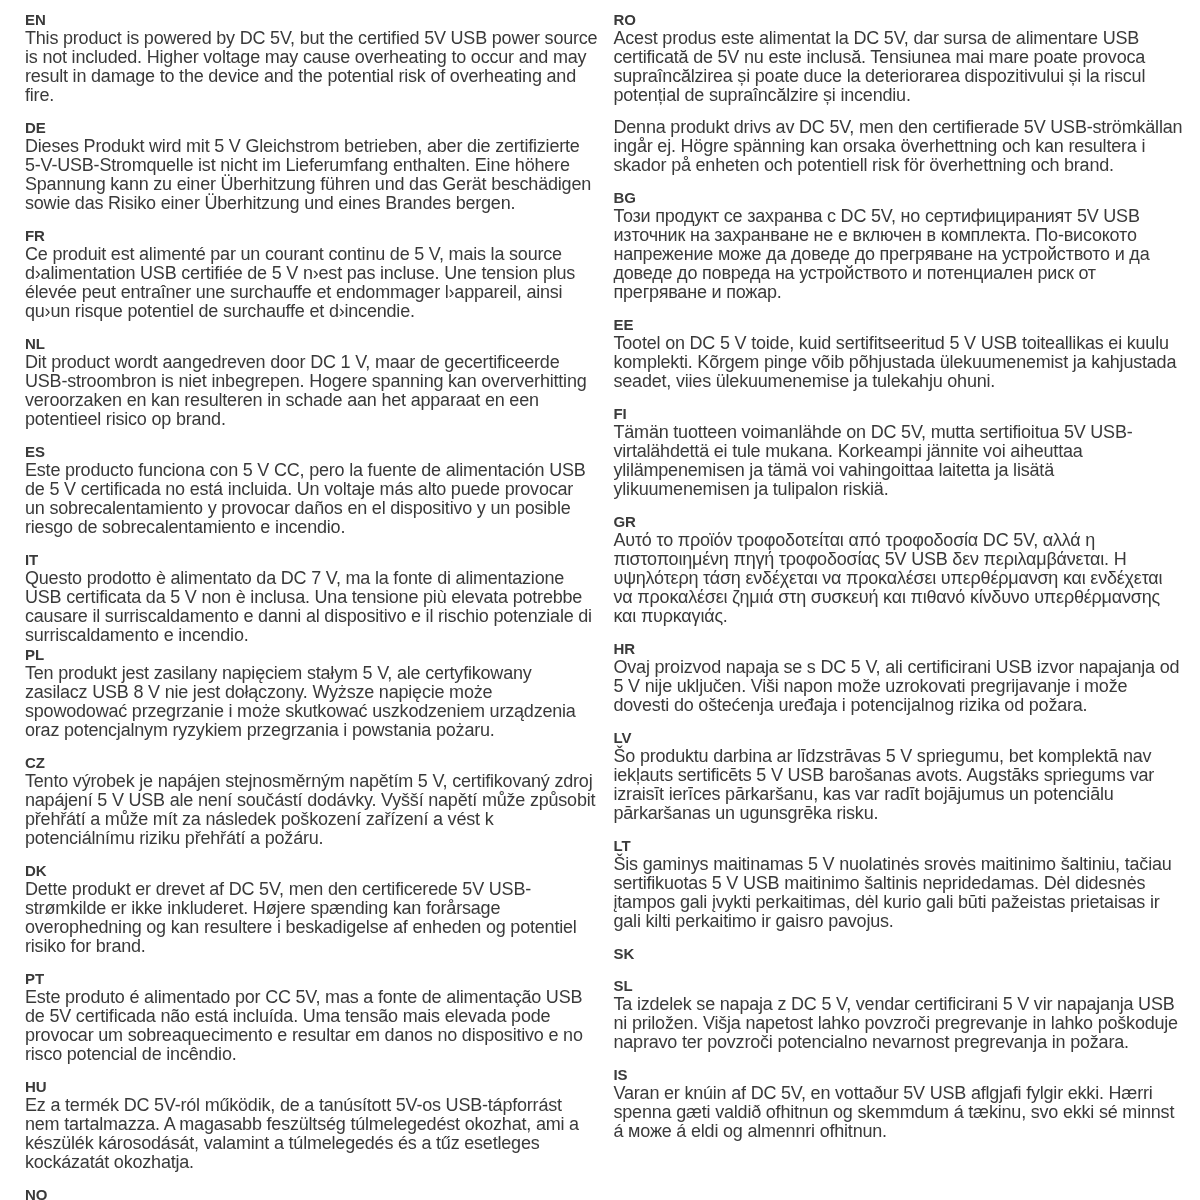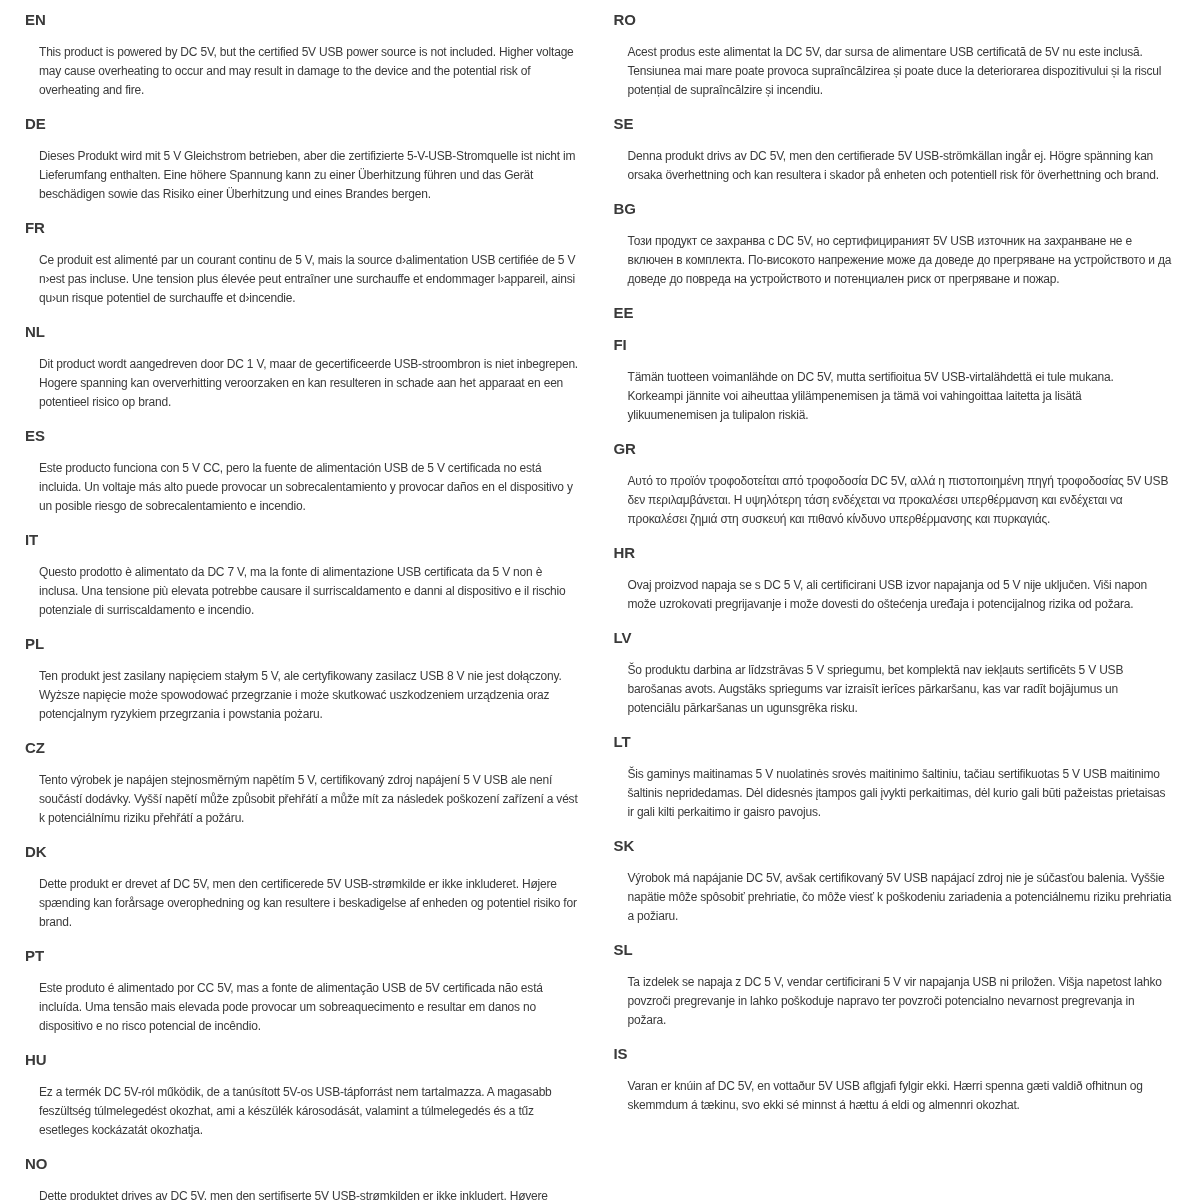--- a/index.html
+++ b/index.html
@@ -31,24 +31,24 @@
   .section.flush {
     margin-bottom: 0;
   }
   .code {
     font-weight: 700;
     font-size: 15px;
     line-height: 19px;
     letter-spacing: -0.1px;
   }
   .text {
-    font-size: 12px;
+    font-size: 18px;
     line-height: 19px;
     letter-spacing: -0.2px;
-    margin: 14px;
+    margin: 0;
   }
 </style>
 </head>
 <body>
 
 <div class="doc">
 
   <div class="col">
     <div class="section">
       <div class="code">EN</div>
@@ -99,29 +99,29 @@
       <p class="text">Dette produktet drives av DC 5V, men den sertifiserte 5V USB-strømkilden er ikke inkludert. Høyere spenning kan føre til overoppheting, skade på enheten og potensiell risiko for brann.</p>
     </div>
   </div>
 
   <div class="col">
     <div class="section">
       <div class="code">RO</div>
       <p class="text">Acest produs este alimentat la DC 5V, dar sursa de alimentare USB certificată de 5V nu este inclusă. Tensiunea mai mare poate provoca supraîncălzirea și poate duce la deteriorarea dispozitivului și la riscul potențial de supraîncălzire și incendiu.</p>
     </div>
     <div class="section">
-      <div class="code">SE</div>
       <p class="text">Denna produkt drivs av DC 5V, men den certifierade 5V USB-strömkällan ingår ej. Högre spänning kan orsaka överhettning och kan resultera i skador på enheten och potentiell risk för överhettning och brand.</p>
     </div>
     <div class="section">
       <div class="code">BG</div>
       <p class="text">Този продукт се захранва с DC 5V, но сертифицираният 5V USB източник на захранване не е включен в комплекта. По-високото напрежение може да доведе до прегряване на устройството и да доведе до повреда на устройството и потенциален риск от прегряване и пожар.</p>
     </div>
     <div class="section">
       <div class="code">EE</div>
+      <p class="text">Tootel on DC 5 V toide, kuid sertifitseeritud 5 V USB toiteallikas ei kuulu komplekti. Kõrgem pinge võib põhjustada ülekuumenemist ja kahjustada seadet, viies ülekuumenemise ja tulekahju ohuni.</p>
     </div>
     <div class="section">
       <div class="code">FI</div>
       <p class="text">Tämän tuotteen voimanlähde on DC 5V, mutta sertifioitua 5V USB-virtalähdettä ei tule mukana. Korkeampi jännite voi aiheuttaa ylilämpenemisen ja tämä voi vahingoittaa laitetta ja lisätä ylikuumenemisen ja tulipalon riskiä.</p>
     </div>
     <div class="section">
       <div class="code">GR</div>
       <p class="text">Αυτό το προϊόν τροφοδοτείται από τροφοδοσία DC 5V, αλλά η πιστοποιημένη πηγή τροφοδοσίας 5V USB δεν περιλαμβάνεται. Η υψηλότερη τάση ενδέχεται να προκαλέσει υπερθέρμανση και ενδέχεται να προκαλέσει ζημιά στη συσκευή και πιθανό κίνδυνο υπερθέρμανσης και πυρκαγιάς.</p>
     </div>
     <div class="section">
@@ -131,25 +131,24 @@
     <div class="section">
       <div class="code">LV</div>
       <p class="text">Šo produktu darbina ar līdzstrāvas 5 V spriegumu, bet komplektā nav iekļauts sertificēts 5 V USB barošanas avots. Augstāks spriegums var izraisīt ierīces pārkaršanu, kas var radīt bojājumus un potenciālu pārkaršanas un ugunsgrēka risku.</p>
     </div>
     <div class="section">
       <div class="code">LT</div>
       <p class="text">Šis gaminys maitinamas 5 V nuolatinės srovės maitinimo šaltiniu, tačiau sertifikuotas 5 V USB maitinimo šaltinis nepridedamas. Dėl didesnės įtampos gali įvykti perkaitimas, dėl kurio gali būti pažeistas prietaisas ir gali kilti perkaitimo ir gaisro pavojus.</p>
     </div>
     <div class="section">
       <div class="code">SK</div>
-      <p class="text">Výrobok má napájanie DC 5V, avšak certifikovaný 5V USB napájací zdroj nie je súčasťou balenia. Vyššie napätie môže spôsobiť prehriatie, čo môže viesť k poškodeniu zariadenia a potenciálnemu riziku prehriatia a požiaru.</p>
     </div>
     <div class="section">
       <div class="code">SL</div>
       <p class="text">Ta izdelek se napaja z DC 5 V, vendar certificirani 5 V vir napajanja USB ni priložen. Višja napetost lahko povzroči pregrevanje in lahko poškoduje napravo ter povzroči potencialno nevarnost pregrevanja in požara.</p>
     </div>
     <div class="section">
       <div class="code">IS</div>
-      <p class="text">Varan er knúin af DC 5V, en vottaður 5V USB aflgjafi fylgir ekki. Hærri spenna gæti valdið ofhitnun og skemmdum á tækinu, svo ekki sé minnst á hættu á eldi og almennri okozhat.</p>
+      <p class="text">Varan er knúin af DC 5V, en vottaður 5V USB aflgjafi fylgir ekki. Hærri spenna gæti valdið ofhitnun og skemmdum á tækinu, svo ekki sé minnst á може á eldi og almennri ofhitnun.</p>
     </div>
   </div>
 
 </div>
 
 </body></html>

